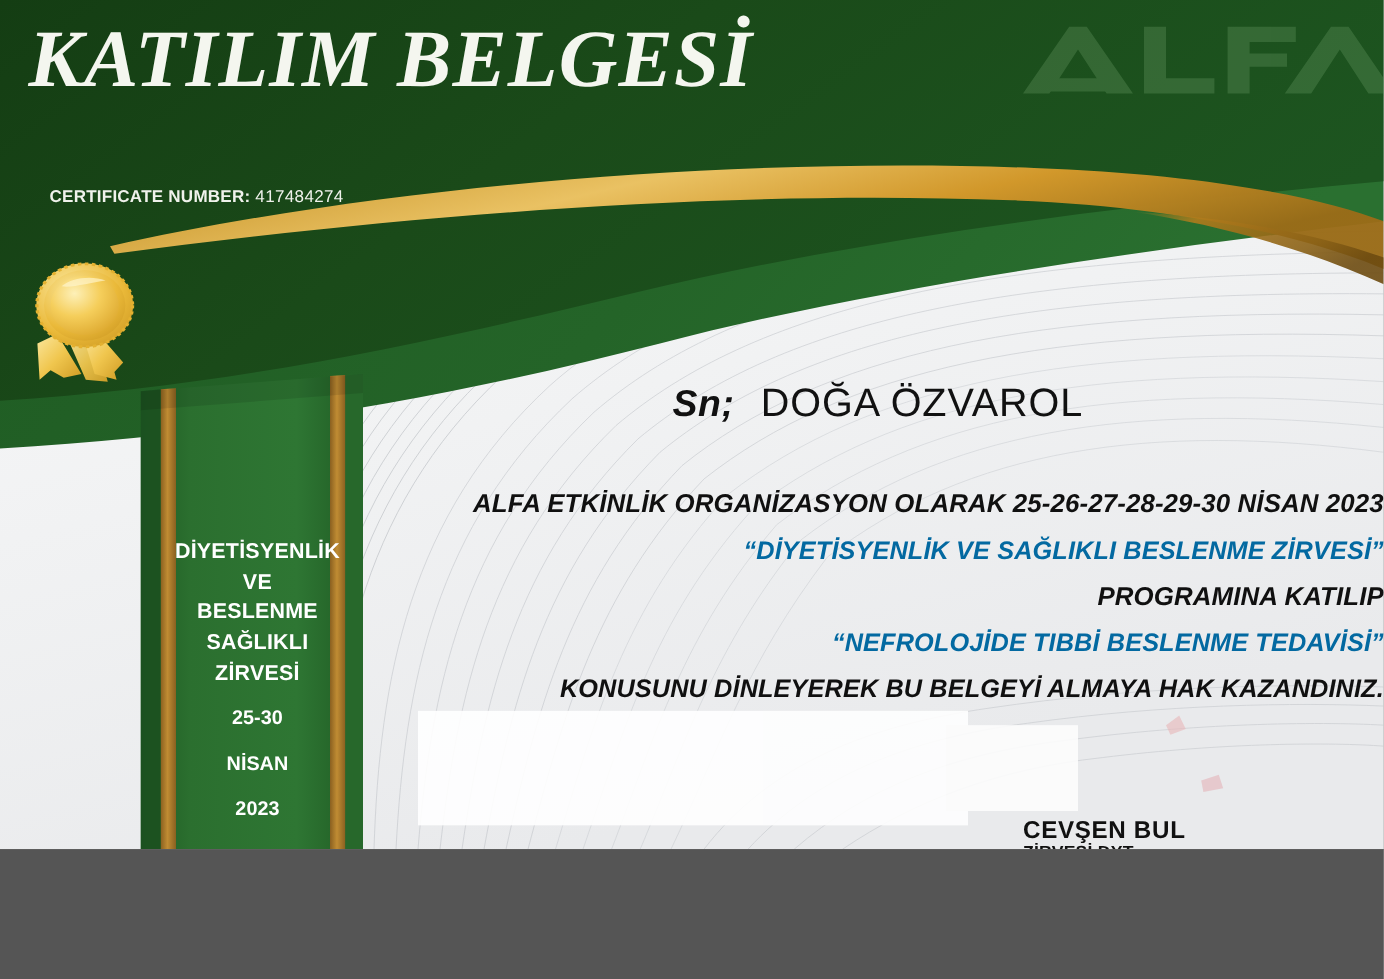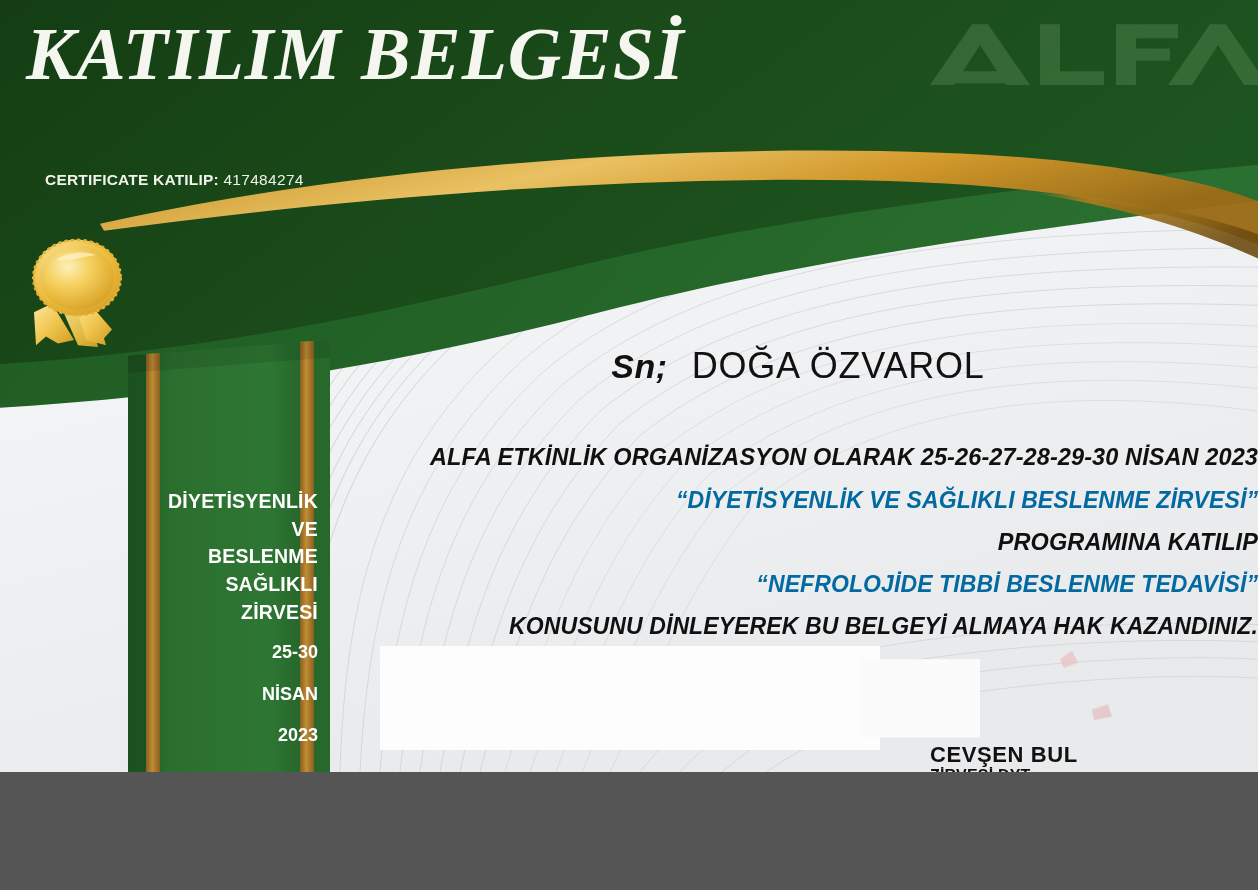--- a/index.html
+++ b/index.html
@@ -53,21 +53,21 @@
     font-weight: 400;
     letter-spacing: 0.3px;
   }
 
   
   #ribbon-text {
     position: absolute;
     left: 150px;
     top: 488px;
     width: 168px;
-    text-align: right;
+    text-align: center;
     color: #ffffff;
     pointer-events: none;
   }
   #ribbon-text .rt-line {
     font-size: 19.5px;
     font-weight: bold;
     line-height: 1.42;
     letter-spacing: 0.2px;
   }
   #ribbon-text .rt-date {
@@ -337,21 +337,21 @@
         <rect x="860" y="760" width="120" height="90" fill="#fdfdfd"></rect>
         <path d="M1060,760 l12,-10 l6,14 l-14,6 Z" fill="#e8b9bc" opacity="0.7"></path>
         <path d="M1092,818 l16,-6 l4,14 l-18,4 Z" fill="#e3aeb2" opacity="0.6"></path>
       </g>
     </g>
   </svg>
 
   <div class="cert-title">KATILIM BELGESİ</div>
 
   <div class="cert-number">
-    <span>CERTIFICATE KATILIP:</span>
+    <span>CERTIFICATE NUMBER:</span>
     <span class="num">417484274</span>
   </div>
 
   <div id="ribbon-text">
     <div class="rt-line">DİYETİSYENLİK</div>
     <div class="rt-line">VE</div>
     <div class="rt-line">BESLENME</div>
     <div class="rt-line">SAĞLIKLI</div>
     <div class="rt-line">ZİRVESİ</div>
     <div class="rt-date">25-30</div>

